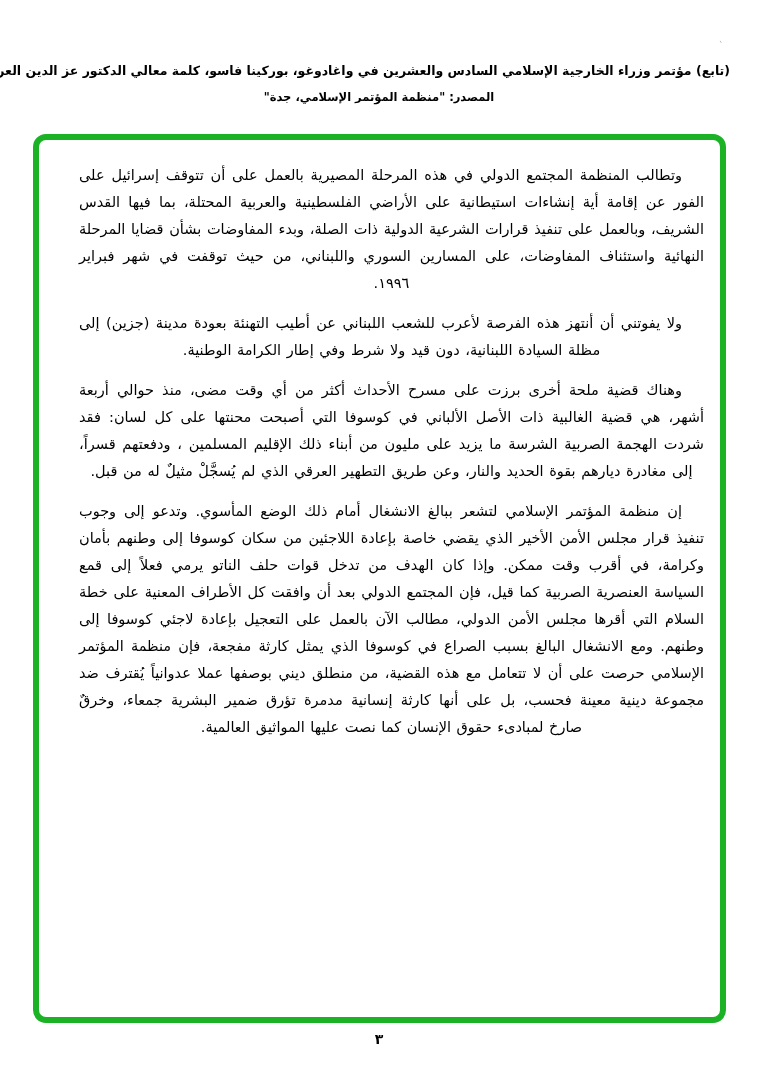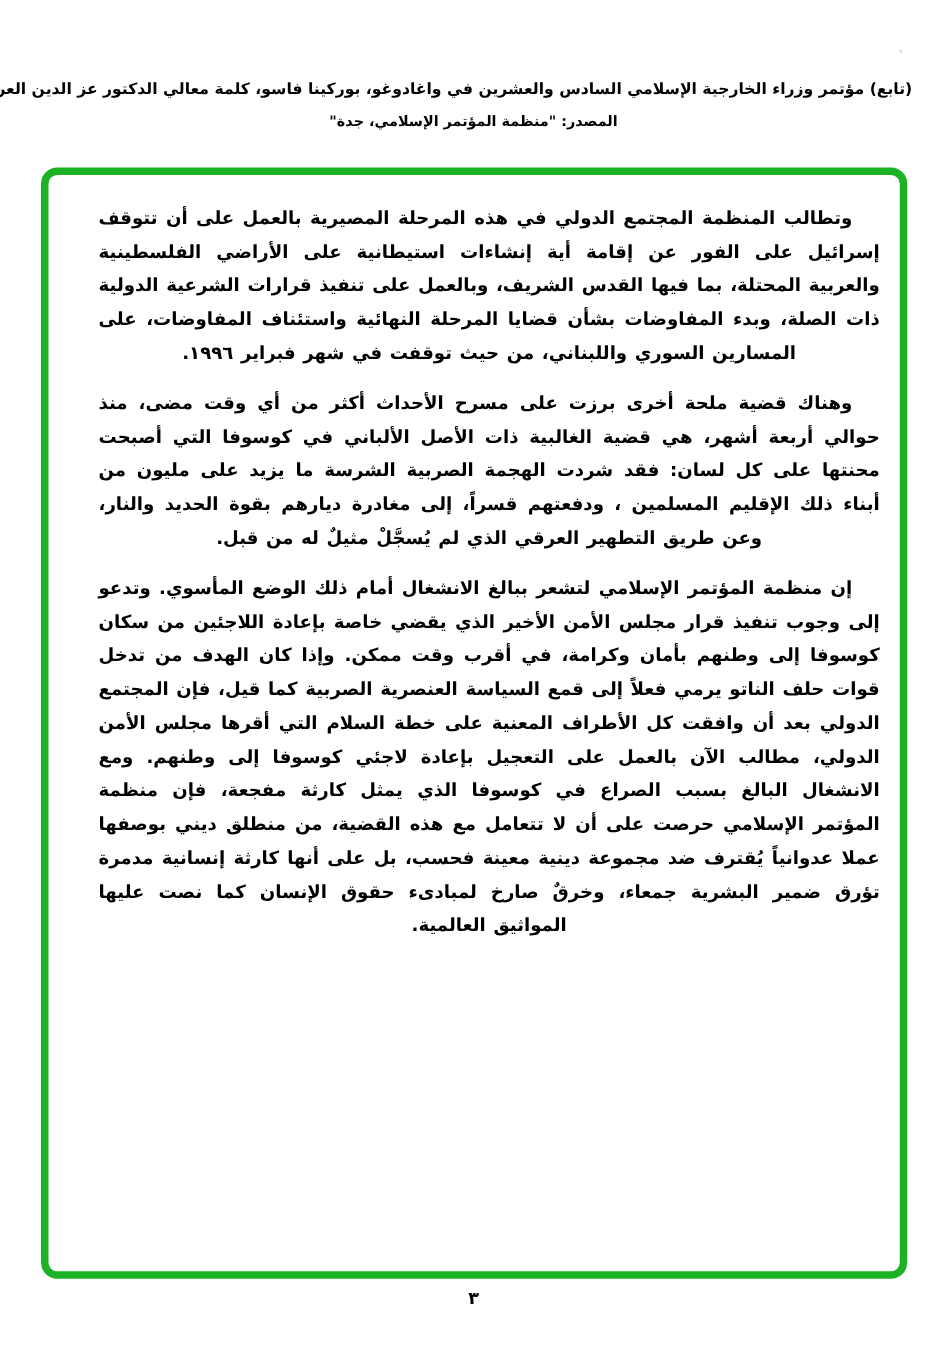--- a/index.html
+++ b/index.html
@@ -53,21 +53,21 @@
     box-sizing: border-box;
     border: 6px solid #1bb226;
     border-radius: 13px;
     padding: 22px 16px 8px 24px;
     overflow: hidden;
     background: #ffffff;
   }
   .content-frame p {
     margin: 0 0 13px 16px;
     font-size: 14.5px;
-    font-weight: bold;
+    font-weight: normal;
     line-height: 27px;
     text-align: justify;
     text-align-last: center;
     text-indent: 22px;
     word-spacing: 1px;
   }
   .page-footer {
     position: absolute;
     top: 1031px;
     left: 0;
@@ -84,20 +84,21 @@
 
   <span class="stray-mark">`</span>
 
   <div class="doc-header">
     <div class="title-line">(تابع) مؤتمر وزراء الخارجية الإسلامي السادس والعشرين في واغادوغو، بوركينا فاسو، كلمة معالي الدكتور عز الدين العراقي (الأمين العام)</div>
     <div class="source-line">المصدر:  "منظمة المؤتمر الإسلامي، جدة"</div>
   </div>
 
   <div class="content-frame">
     <p>وتطالب المنظمة المجتمع الدولي في هذه المرحلة المصيرية بالعمل على أن تتوقف إسرائيل على الفور عن إقامة أية إنشاءات استيطانية على الأراضي الفلسطينية والعربية المحتلة، بما فيها القدس الشريف، وبالعمل على تنفيذ قرارات الشرعية الدولية ذات الصلة، وبدء المفاوضات بشأن قضايا المرحلة النهائية واستئناف المفاوضات، على المسارين السوري واللبناني، من حيث توقفت في شهر فبراير ١٩٩٦.</p>
+    <p>ولا يفوتني أن أنتهز هذه الفرصة لأعرب للشعب اللبناني عن أطيب التهنئة بعودة مدينة (جزين) إلى مظلة السيادة اللبنانية، دون قيد ولا شرط وفي إطار الكرامة الوطنية.</p>
     <p>وهناك قضية ملحة أخرى برزت على مسرح الأحداث أكثر من أي وقت مضى، منذ حوالي أربعة أشهر، هي قضية الغالبية ذات الأصل الألباني في كوسوفا التي أصبحت محنتها على كل لسان: فقد شردت الهجمة الصربية الشرسة ما يزيد على مليون من أبناء ذلك الإقليم المسلمين ، ودفعتهم قسراً، إلى مغادرة ديارهم بقوة الحديد والنار، وعن طريق التطهير العرقي الذي لم يُسجَّلْ مثيلٌ له من قبل.</p>
     <p>إن منظمة المؤتمر الإسلامي لتشعر ببالغ الانشغال أمام ذلك الوضع المأسوي. وتدعو إلى وجوب تنفيذ قرار مجلس الأمن الأخير الذي يقضي خاصة بإعادة اللاجئين من سكان كوسوفا إلى وطنهم بأمان وكرامة، في أقرب وقت ممكن. وإذا كان الهدف من تدخل قوات حلف الناتو يرمي فعلاً إلى قمع السياسة العنصرية الصربية كما قيل، فإن المجتمع الدولي بعد أن وافقت كل الأطراف المعنية على خطة السلام التي أقرها مجلس الأمن الدولي، مطالب الآن بالعمل على التعجيل بإعادة لاجئي كوسوفا إلى وطنهم. ومع الانشغال البالغ بسبب الصراع في كوسوفا الذي يمثل كارثة مفجعة، فإن منظمة المؤتمر الإسلامي حرصت على أن لا تتعامل مع هذه القضية، من منطلق ديني بوصفها عملا عدوانياً يُقترف ضد مجموعة دينية معينة فحسب، بل على أنها كارثة إنسانية مدمرة تؤرق ضمير البشرية جمعاء، وخرقٌ صارخ لمبادىء حقوق الإنسان كما نصت عليها المواثيق العالمية.</p>
 
   </div>
 
   <div class="page-footer">٣</div>
 
 </div>
 
 </body></html>

